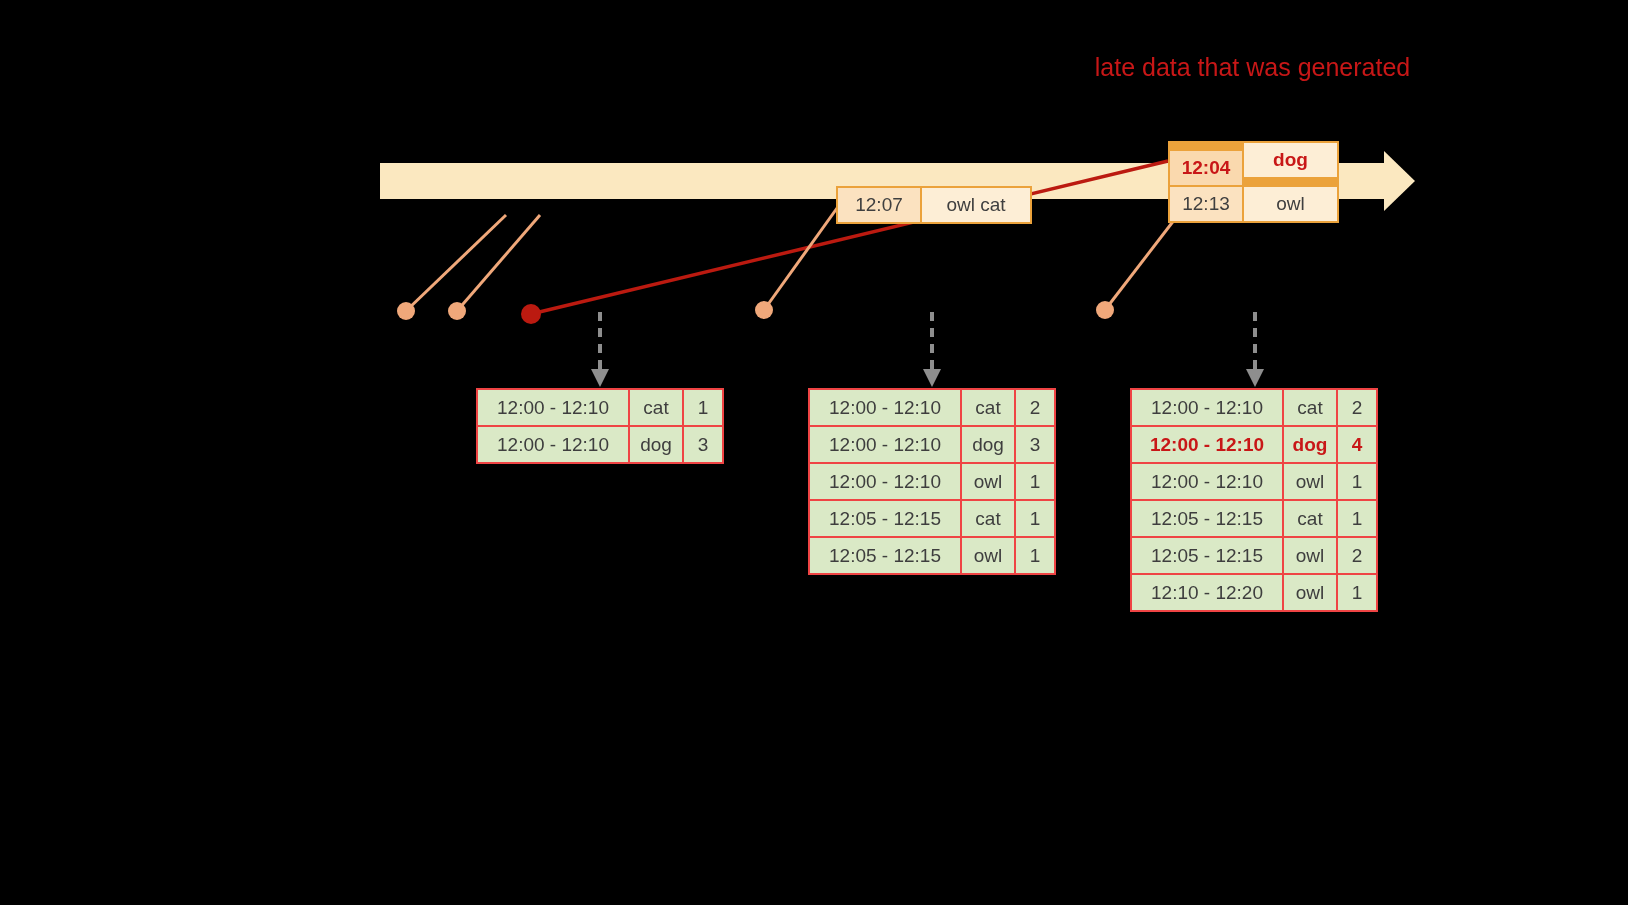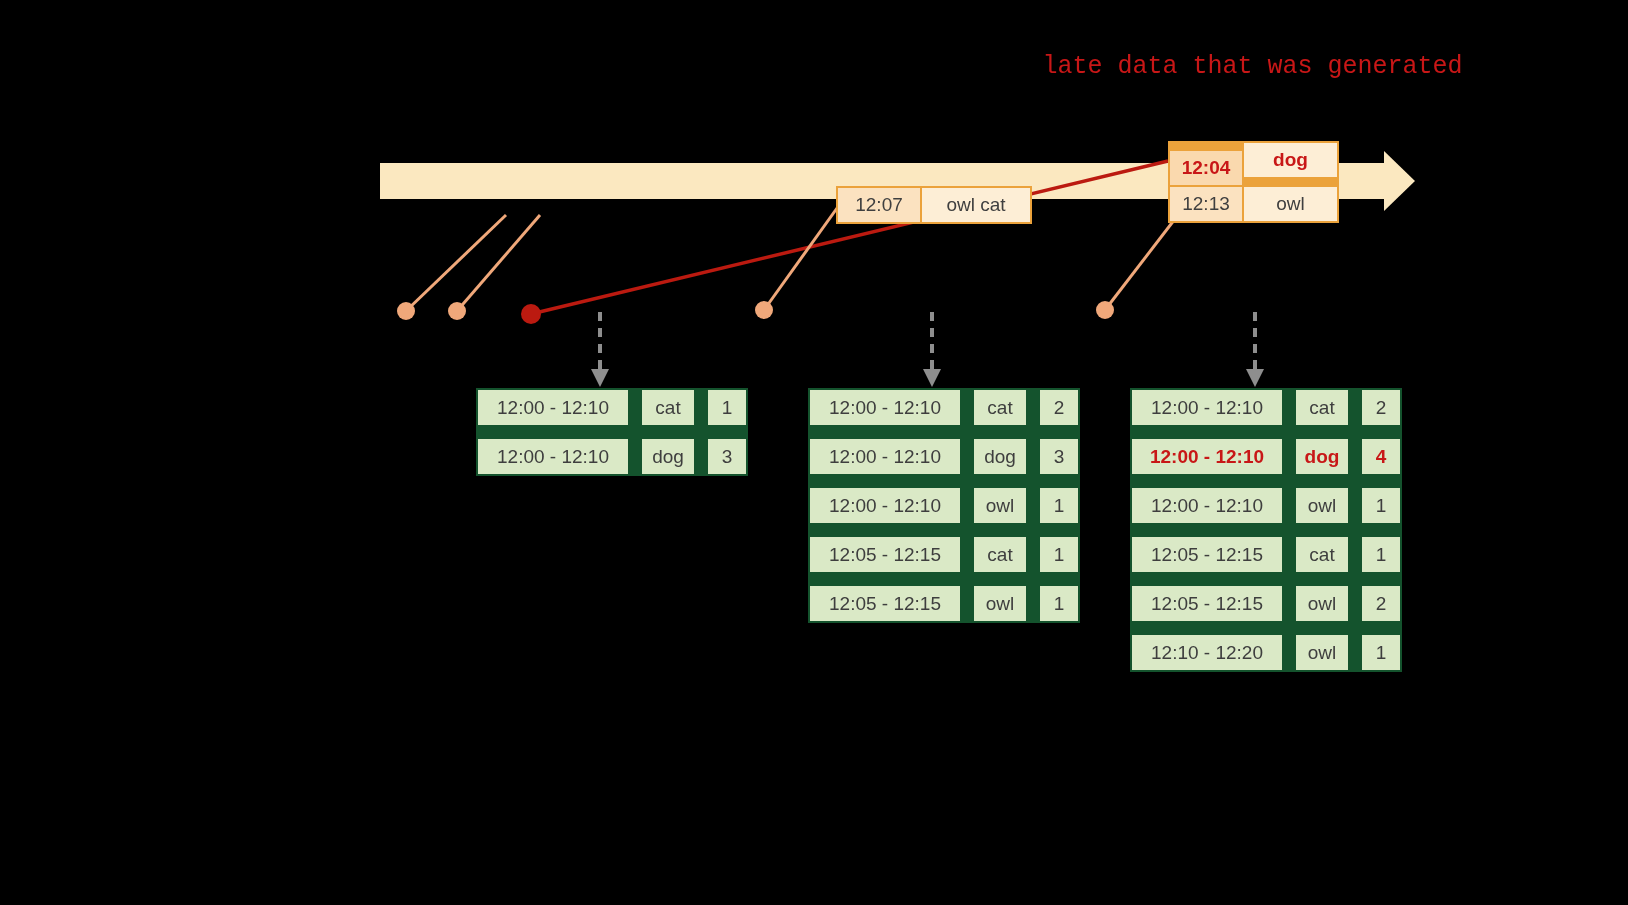--- a/index.html
+++ b/index.html
@@ -22,21 +22,20 @@
     pointer-events: none;
   }
   
   .note {
     position: absolute;
     width: 505px;
     text-align: center;
     color: #C81717;
     font-size: 25px;
     line-height: 38px;
-    font-family: Liberation Mono, monospace;
   }
   .note-top { left: 1000px; top: 48px; }
   .note-bottom { left: 1000px; top: 630px; }
 
   
   .ebox {
     position: absolute;
     display: grid;
     gap: 2px;
     padding: 2px;
@@ -57,23 +56,23 @@
   .ecell.time { background: #FBE2C0; }
   .ecell.late { color: #C81717; font-weight: bold; background: #FAD9AE; margin-top: 8px; }
   .ecell.late-word { color: #C81717; font-weight: bold; }
 
   
   .rtable {
     position: absolute;
     top: 388px;
     display: grid;
     grid-template-columns: 150px 52px 38px;
-    gap: 14px;
+    gap: 2px;
     padding: 2px;
-    background: #14532d;
+    background: #ef4444;
   }
   .rtable-1 { left: 476px; }
   .rtable-2 { left: 808px; }
   .rtable-3 { left: 1130px; }
   .rcell {
     display: flex;
     align-items: center;
     justify-content: center;
     height: 35px;
     font-size: 19px;

